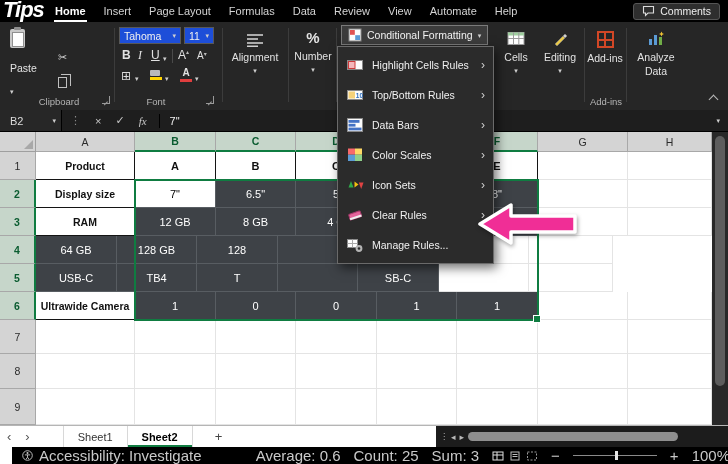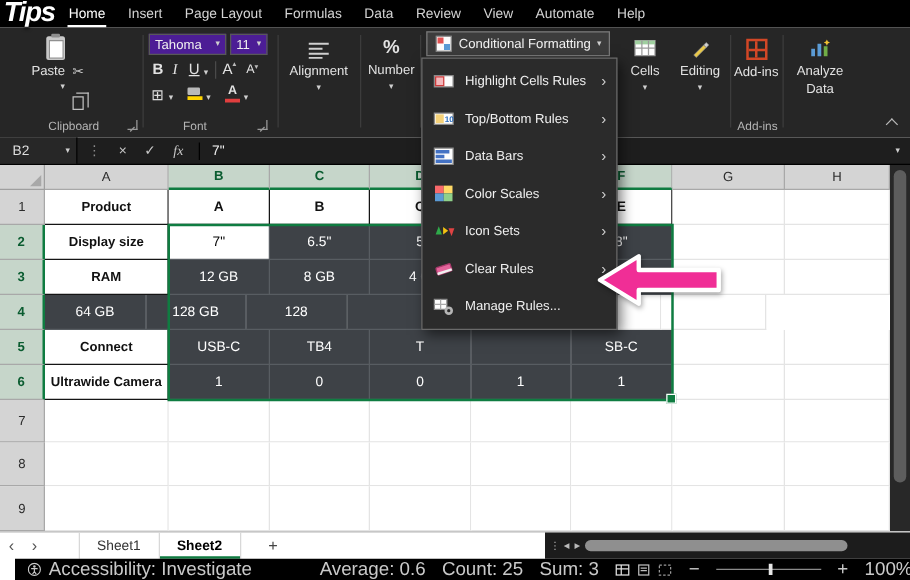--- a/index.html
+++ b/index.html
@@ -5,41 +5,41 @@
 *{margin:0;padding:0;box-sizing:border-box}
 html,body{width:728px;height:464px;overflow:hidden;background:#000;font-family:"Liberation Sans","DejaVu Sans",sans-serif}
 .app{position:relative;width:728px;height:464px;background:#fff;overflow:hidden}
 .abs{position:absolute}
 .chev{font-size:7px;color:#cfcfcf;line-height:1}
 
 
 .titlebar{position:absolute;top:0;left:0;width:728px;height:22px;background:#000;display:flex;align-items:center;font-size:11px;color:#d4d4d4}
 .menu-tabs{display:flex;height:100%;margin-left:46px}
 .mtab{display:flex;align-items:center;padding:0 9px;height:100%;white-space:nowrap;cursor:default}
-.mtab.active{color:#fff;font-weight:normal;position:relative}
+.mtab.active{color:#fff;font-weight:bold;position:relative}
 .mtab.active::after{content:"";position:absolute;left:8px;right:8px;bottom:0;height:2px;background:#fff}
 .tb-right{margin-left:auto;display:flex;align-items:center;gap:7px;padding-right:8px}
 .comments-btn{display:flex;align-items:center;gap:5px;height:17px;background:#2e2e2e;border:1px solid #555;border-radius:3px;padding:0 8px;font-size:10.5px;color:#eee}
 .share-btn{display:flex;align-items:center;gap:6px;height:17px;background:#0e7a0e;border-radius:3px;padding:0 8px;font-size:10.5px;color:#fff;font-weight:bold}
 .share-sep{width:1px;height:11px;background:rgba(255,255,255,.55)}
 .watermark{position:absolute;top:-3px;left:3px;z-index:90;color:#fff;font-size:22px;font-weight:bold;font-style:italic;text-shadow:0 1px 3px rgba(0,0,0,.85);letter-spacing:-1px}
 
 
 .ribbon{position:absolute;top:22px;left:0;width:728px;height:88px;background:#262626;color:#e2e2e2;font-size:10.5px}
 .rdiv{position:absolute;top:6px;height:74px;width:1px;background:#3c3c3c}
 .glabel{position:absolute;bottom:3px;font-size:9.5px;color:#b5b5b5;text-align:center}
 .launcher{position:absolute;bottom:6px;width:8px;height:8px;border-right:1px solid #9a9a9a;border-bottom:1px solid #9a9a9a}
 .launcher::before{content:"";position:absolute;right:1px;bottom:1px;width:5px;height:1px;background:#9a9a9a;transform:rotate(-45deg);transform-origin:right bottom}
-.paste{position:absolute;left:10px;top:5px;width:42px;display:flex;flex-direction:column;align-items:flex-end;gap:3px}
+.paste{position:absolute;left:10px;top:5px;width:42px;display:flex;flex-direction:column;align-items:flex-start;gap:14px}
 .clip-icon{width:15px;height:19px;background:#c9c9c9;border-radius:2px;position:relative;margin-top:2px}
 .clip-icon::before{content:"";position:absolute;top:-2px;left:4px;width:7px;height:3px;background:#8f8f8f;border-radius:1px}
 .clip-icon::after{content:"";position:absolute;top:3px;left:2px;width:10px;height:13px;background:#fff;border:1px solid #909090}
 .copy-ic{position:absolute;width:9px;height:11px;border:1px solid #c0c0c0}
 .copy-ic::before{content:"";position:absolute;left:2px;top:-4px;width:9px;height:11px;border-top:1px solid #c0c0c0;border-right:1px solid #c0c0c0}
-.combo{position:absolute;height:17px;background:#4c1d95;border:1px solid #585858;display:flex;align-items:center;padding:0 4px;font-size:10.5px;color:#f0f0f0}
+.combo{position:absolute;height:17px;background:#1d4ed8;border:1px solid #585858;display:flex;align-items:center;padding:0 4px;font-size:10.5px;color:#f0f0f0}
 .combo .chev{margin-left:auto}
 .vsep{position:absolute;width:1px;height:14px;background:#4a4a4a}
 .bar{width:12px;height:3px;margin-top:1px}
 .vstack{position:absolute;display:flex;flex-direction:column;align-items:center;gap:4px;color:#e2e2e2;text-align:center}
 .cfbtn{position:absolute;left:341px;top:3px;height:20px;display:flex;align-items:center;gap:5px;padding:0 6px;background:#3c3c3c;border:1px solid #7a7a7a;color:#f2f2f2}
 .addins-ic{width:17px;height:17px;border:2px solid #d24726;position:relative}
 .addins-ic::before{content:"";position:absolute;left:50%;top:0;width:2px;height:100%;background:#d24726;transform:translateX(-50%)}
 .addins-ic::after{content:"";position:absolute;top:50%;left:0;width:100%;height:2px;background:#d24726;transform:translateY(-50%)}
 .collapse{position:absolute;right:11px;bottom:7px;width:7px;height:7px;border-left:1.5px solid #bbb;border-top:1.5px solid #bbb;transform:rotate(45deg)}
 
@@ -113,20 +113,26 @@
       <div class="mtab">Insert</div>
       <div class="mtab">Page Layout</div>
       <div class="mtab">Formulas</div>
       <div class="mtab">Data</div>
       <div class="mtab">Review</div>
       <div class="mtab">View</div>
       <div class="mtab">Automate</div>
       <div class="mtab">Help</div>
     </div>
     <div class="tb-right">
+      <div class="comments-btn">
+        <svg width="13" height="12">
+            <path d="M1.5 1.5 h10 v6.5 h-5.5 l-2.5 2.5 v-2.5 h-2 z" fill="none" stroke="#dcdcdc" stroke-width="1.1"></path>
+          </svg>
+        <span>Comments</span>
+      </div>
     </div>
   </div>
   <div class="watermark"><span>Tips</span></div>
 
   <div class="ribbon">
 
     <div class="paste">
       <div class="clip-icon"></div>
       <span>Paste</span>
       <span class="chev">▾</span>
@@ -303,21 +309,20 @@
       <div class="cell selc cw2">64 GB</div>
       <div class="cell selc cw3">128 GB</div>
       <div class="cell selc cw4">128</div>
       <div class="cell selc cw5"></div>
       <div class="cell selc cw6">6 GB</div>
       <div class="cell cw7"></div>
       <div class="cell cw8"></div>
     </div>
     <div class="grow" style="height:28px">
       <div class="rhead on cw0">5</div>
-      <div class="cell tbl lbl cw1">Connect</div>
       <div class="cell selc cw2">USB-C</div>
       <div class="cell selc cw3">TB4</div>
       <div class="cell selc cw4">T</div>
       <div class="cell selc cw5"></div>
       <div class="cell selc cw6">SB-C</div>
       <div class="cell cw7"></div>
       <div class="cell cw8"></div>
     </div>
     <div class="grow" style="height:28px">
       <div class="rhead on cw0">6</div>

